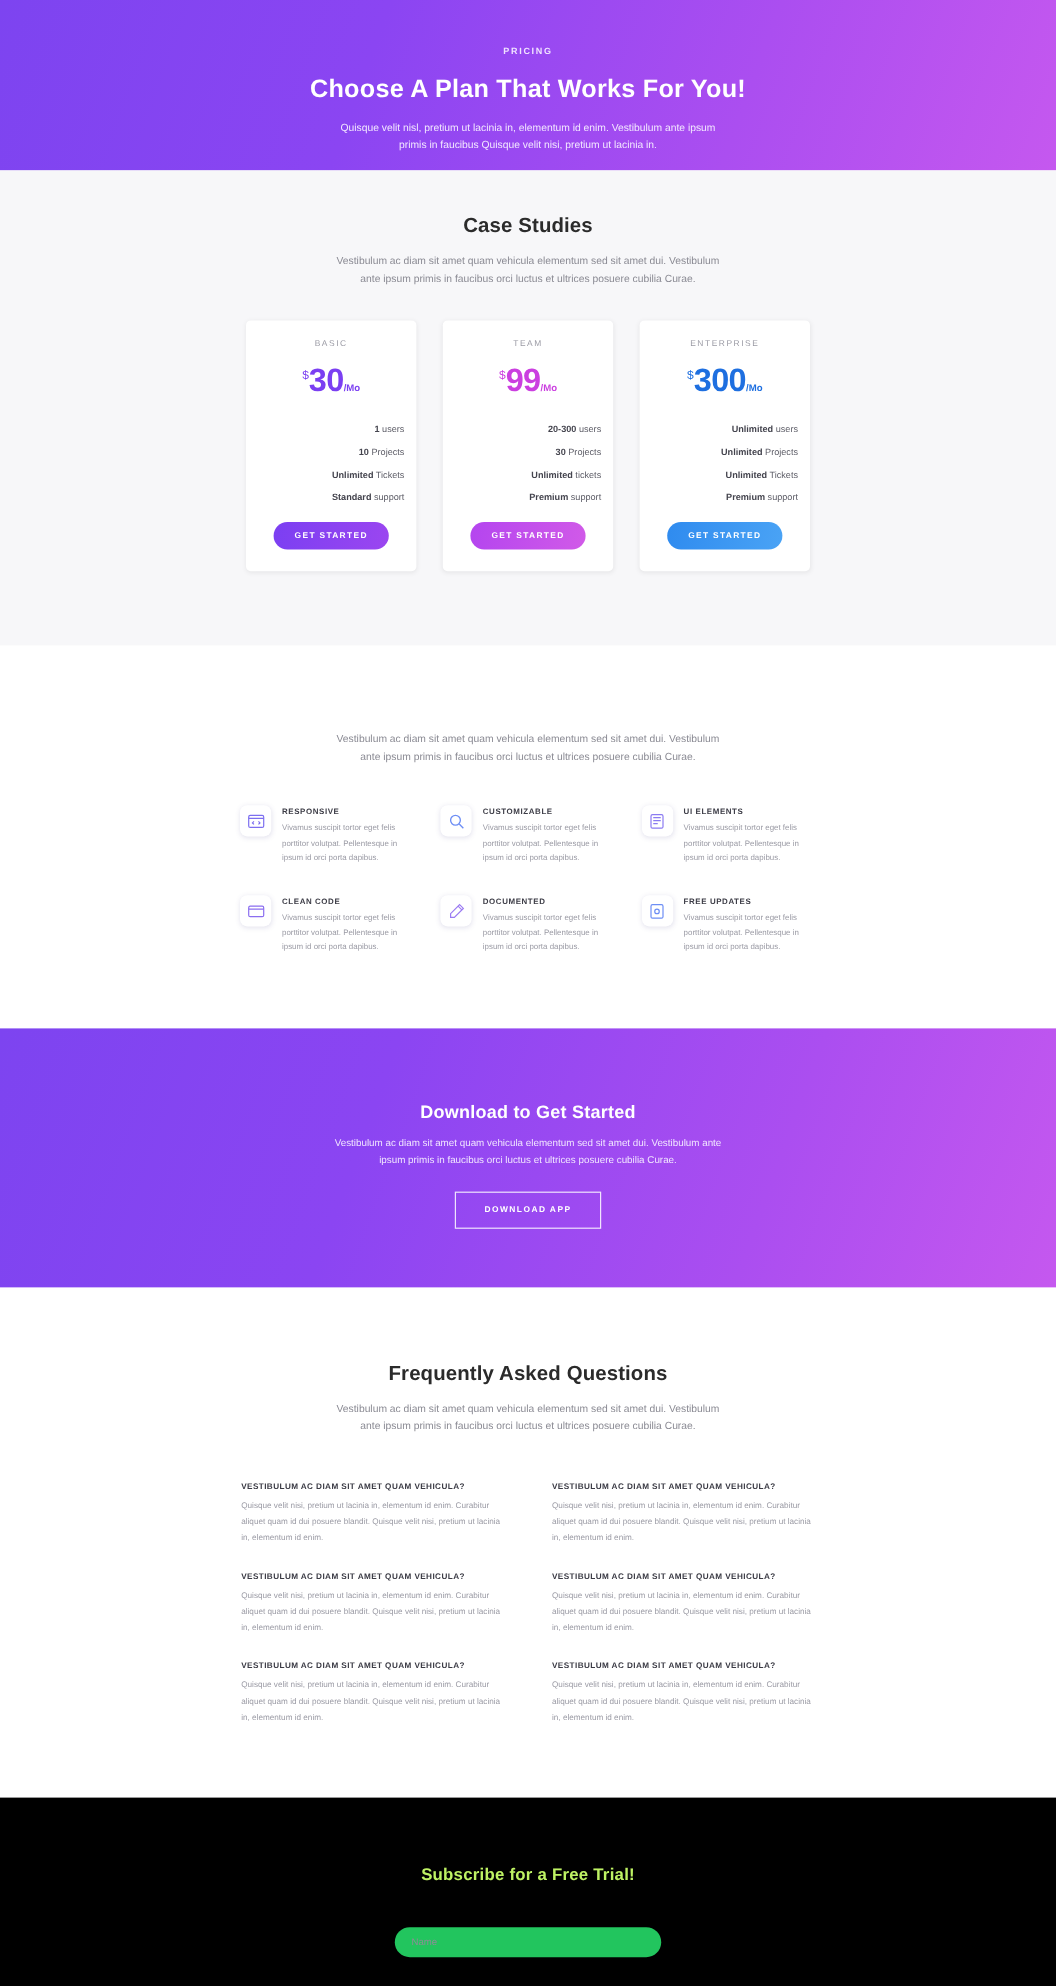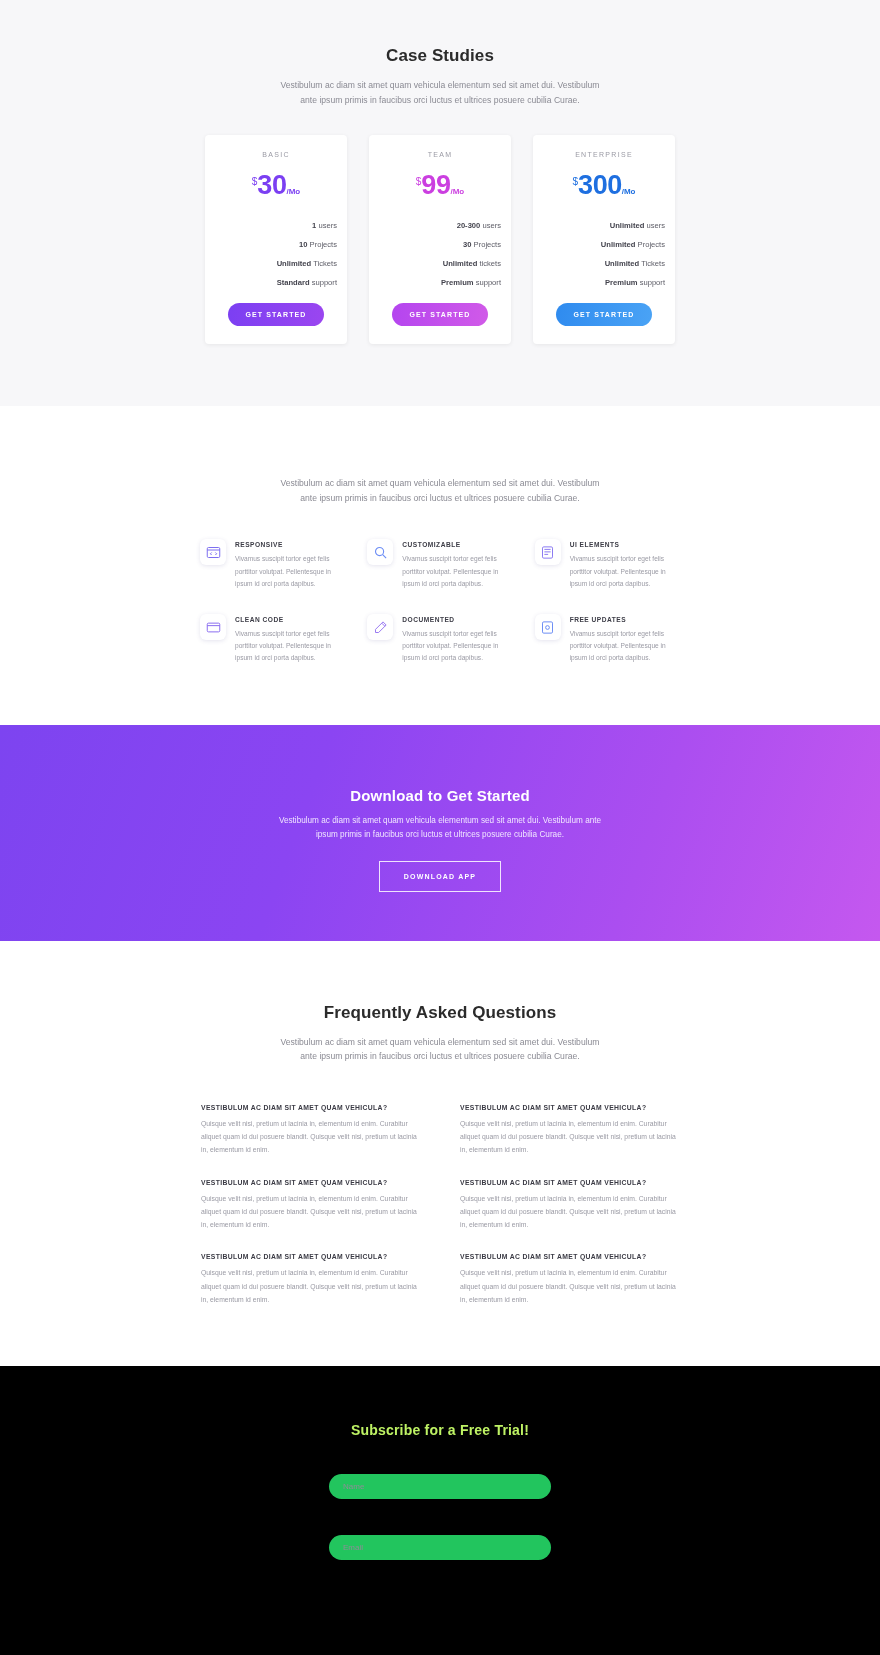--- a/index.html
+++ b/index.html
@@ -37,21 +37,21 @@
     color:#f3e8ff;
     font-size:8.6px;
     line-height:1.65;
     max-width:330px;
     margin:12px auto 0;
   }
 
   
   .pricing-section{
     background:#f7f7f9;
-    padding:46px 0 62px;
+    padding:36px 0 62px;
     text-align:center;
   }
   .section-title{
     font-size:17px;
     font-weight:600;
     color:#2b2b2b;
     letter-spacing:.1px;
   }
   .section-sub{
     font-size:8.6px;
@@ -247,20 +247,25 @@
     outline:none;
     margin-top:36px;
   }
   .field::placeholder{color:#8d8d96;}
 </style>
 </head>
 <body>
 
 <div class="page">
 
+  <section class="hero">
+    <div class="eyebrow">PRICING</div>
+    <h1 class="hero-title">Choose A Plan That Works For You!</h1>
+    <p class="hero-sub">Quisque velit nisl, pretium ut lacinia in, elementum id enim. Vestibulum ante ipsum primis in faucibus Quisque velit nisi, pretium ut lacinia in.</p>
+  </section>
 
   <section class="pricing-section">
     <h2 class="section-title">Case Studies</h2>
     <p class="section-sub">Vestibulum ac diam sit amet quam vehicula elementum sed sit amet dui. Vestibulum ante ipsum primis in faucibus orci luctus et ultrices posuere cubilia Curae.</p>
     <div class="cards" id="cards">
   <div class="card">
     <div class="plan-name">BASIC</div>
     <div class="price-row" style="color:#7b3ff2">
       <span class="currency">$</span>
       <span class="amount">30</span>

